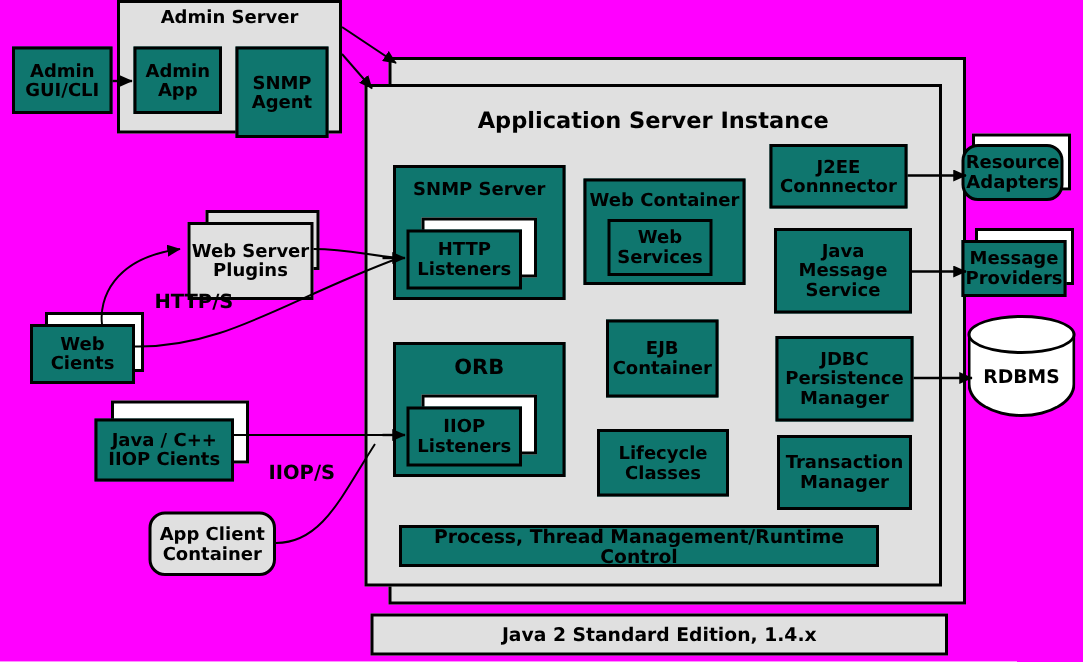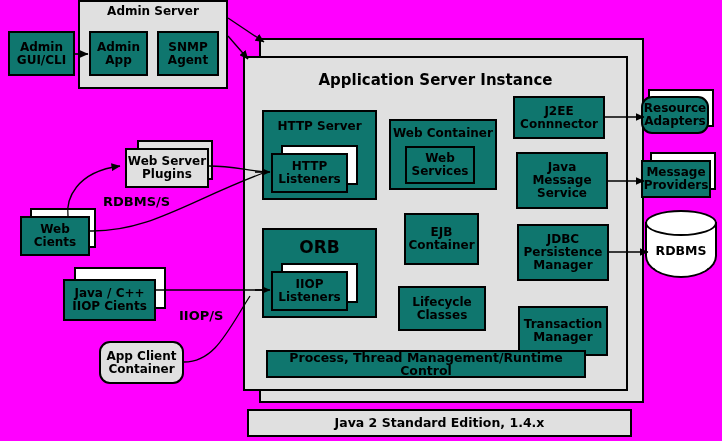--- a/index.html
+++ b/index.html
@@ -82,59 +82,59 @@
 <body>
 
 <div id="canvas">
 
   <div class="panel" style="left:78px;top:0px;width:150px;height:89px;"></div>
   <div class="title" style="left:78px;top:5px;width:150px;font-size:12px;">Admin Server</div>
 
   <div class="box white" style="left:89px;top:31px;width:59px;height:45px;font-size:12px;">Admin
 App</div>
 
-  <div class="box white" style="left:157px;top:31px;width:62px;height:45px;font-size:12px;">SNMP
+  <div class="box white" style="left:157px;top:31px;width:62px;height:61px;font-size:12px;">SNMP
 Agent</div>
 
   <div class="box white" style="left:8px;top:31px;width:67px;height:45px;font-size:12px;">Admin
 GUI/CLI</div>
 
   <div class="stackbg gray" style="left:137px;top:140px;width:76px;height:40px;"></div>
-  <div class="box gray" style="left:125px;top:148px;width:84px;height:40px;font-size:12px;">Web Server
+  <div class="box gray" style="left:125px;top:148px;width:84px;height:52px;font-size:12px;">Web Server
 Plugins</div>
 
   <div class="stackbg white" style="left:30px;top:208px;width:66px;height:40px;"></div>
   <div class="box white" style="left:20px;top:216px;width:70px;height:40px;font-size:12px;">Web
 Cients</div>
 
   <div class="stackbg white" style="left:74px;top:267px;width:92px;height:42px;"></div>
   <div class="box white" style="left:63px;top:279px;width:93px;height:42px;font-size:12px;">Java / C++
 IIOP Cients</div>
 
   <div class="box gray" style="left:99px;top:341px;width:85px;height:43px;font-size:12px;border-radius:11px;">App Client
 Container</div>
 
-  <div class="lbl" style="left:103px;top:194px;font-size:13px;">RDBMS/S</div>
+  <div class="lbl" style="left:103px;top:194px;font-size:13px;">HTTP/S</div>
   <div class="lbl" style="left:179px;top:308px;font-size:13px;">IIOP/S</div>
 
   <div class="panel" style="left:259px;top:38px;width:385px;height:365px;"></div>
 
   <div class="panel" style="left:243px;top:56px;width:385px;height:335px;"></div>
 
   <div class="title" style="left:243px;top:73px;width:385px;font-size:15px;">Application Server Instance</div>
 
   <div class="box white" style="left:262px;top:110px;width:115px;height:90px;display:block;">
-    <div class="title" style="left:0;top:8px;width:111px;font-size:12px;">HTTP Server</div>
+    <div class="title" style="left:0;top:8px;width:111px;font-size:12px;">SNMP Server</div>
   </div>
   <div class="stackbg white" style="left:281px;top:145px;width:77px;height:40px;"></div>
   <div class="box white" style="left:271px;top:153px;width:77px;height:40px;font-size:12px;">HTTP
 Listeners</div>
 
   <div class="box white" style="left:262px;top:228px;width:115px;height:90px;display:block;">
-    <div class="title" style="left:0;top:8px;width:111px;font-size:17px;">ORB</div>
+    <div class="title" style="left:0;top:8px;width:111px;font-size:14px;">ORB</div>
   </div>
   <div class="stackbg white" style="left:281px;top:263px;width:77px;height:40px;"></div>
   <div class="box white" style="left:271px;top:271px;width:77px;height:40px;font-size:12px;">IIOP
 Listeners</div>
 
   <div class="box white" style="left:389px;top:119px;width:108px;height:71px;display:block;">
     <div class="title" style="left:0;top:6px;width:104px;font-size:12px;">Web Container</div>
   </div>
   <div class="box white" style="left:405px;top:146px;width:70px;height:38px;font-size:12px;">Web
 Services</div>
@@ -149,21 +149,21 @@
 Connnector</div>
 
   <div class="box white" style="left:516px;top:152px;width:92px;height:57px;font-size:12px;">Java
 Message
 Service</div>
 
   <div class="box white" style="left:517px;top:224px;width:92px;height:57px;font-size:12px;">JDBC
 Persistence
 Manager</div>
 
-  <div class="box white" style="left:518px;top:290px;width:90px;height:50px;font-size:12px;margin-top:16px;">Transaction
+  <div class="box white" style="left:518px;top:290px;width:90px;height:50px;font-size:12px;">Transaction
 Manager</div>
 
   <div class="box white" style="left:266px;top:350px;width:320px;height:28px;font-size:12.5px;">Process, Thread Management/Runtime Control</div>
 
   <div class="stackbg white" style="left:648px;top:89px;width:66px;height:38px;"></div>
   <div class="box white" style="left:641px;top:96px;width:68px;height:38px;font-size:12px;border-radius:11px;">Resource
 Adapters</div>
 
   <div class="stackbg white" style="left:650px;top:152px;width:66px;height:38px;"></div>
   <div class="box white" style="left:641px;top:160px;width:70px;height:38px;font-size:12px;">Message

